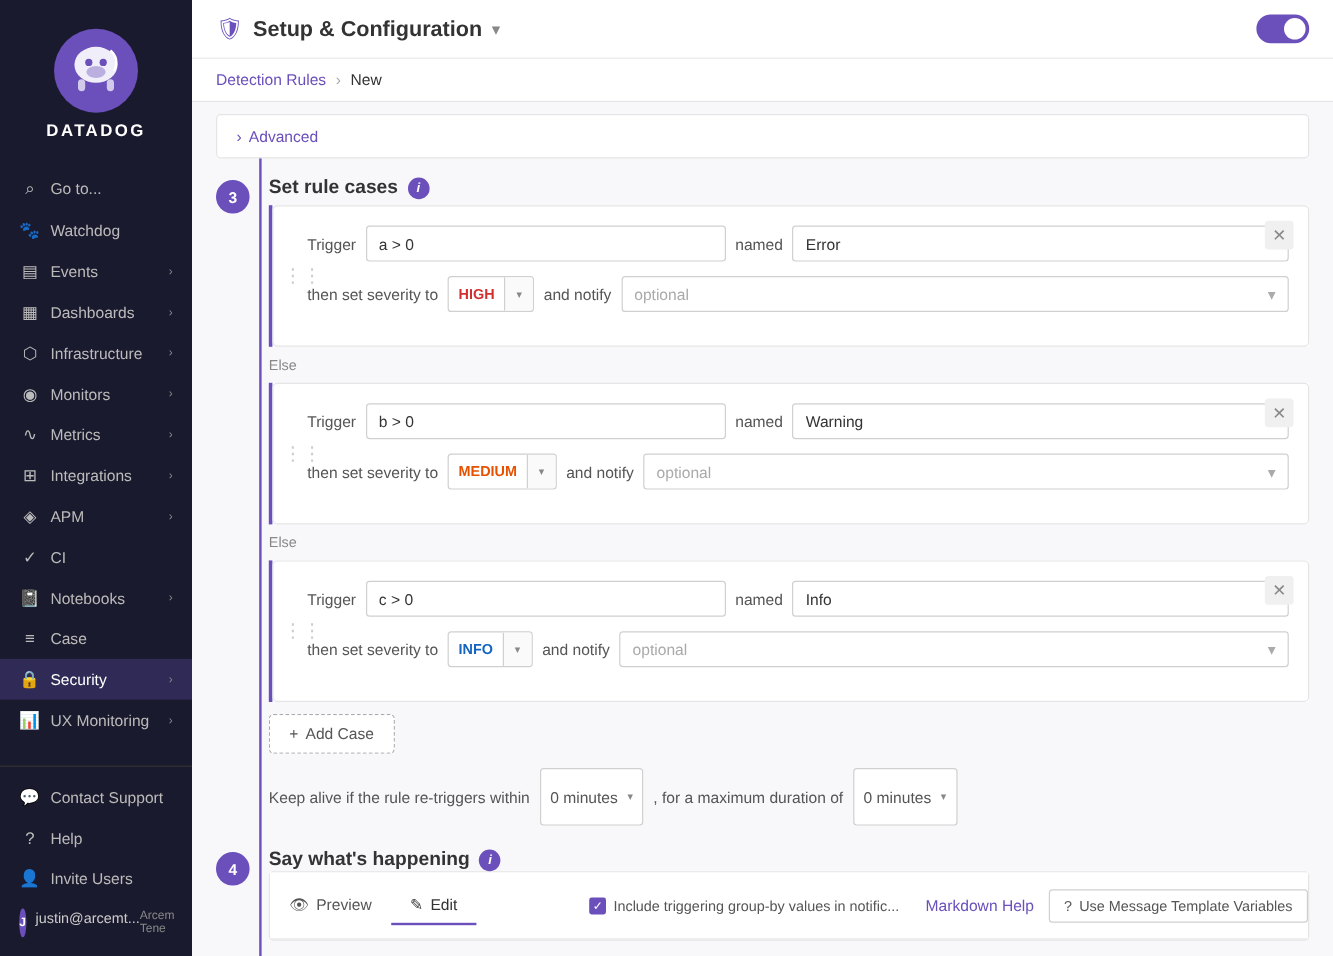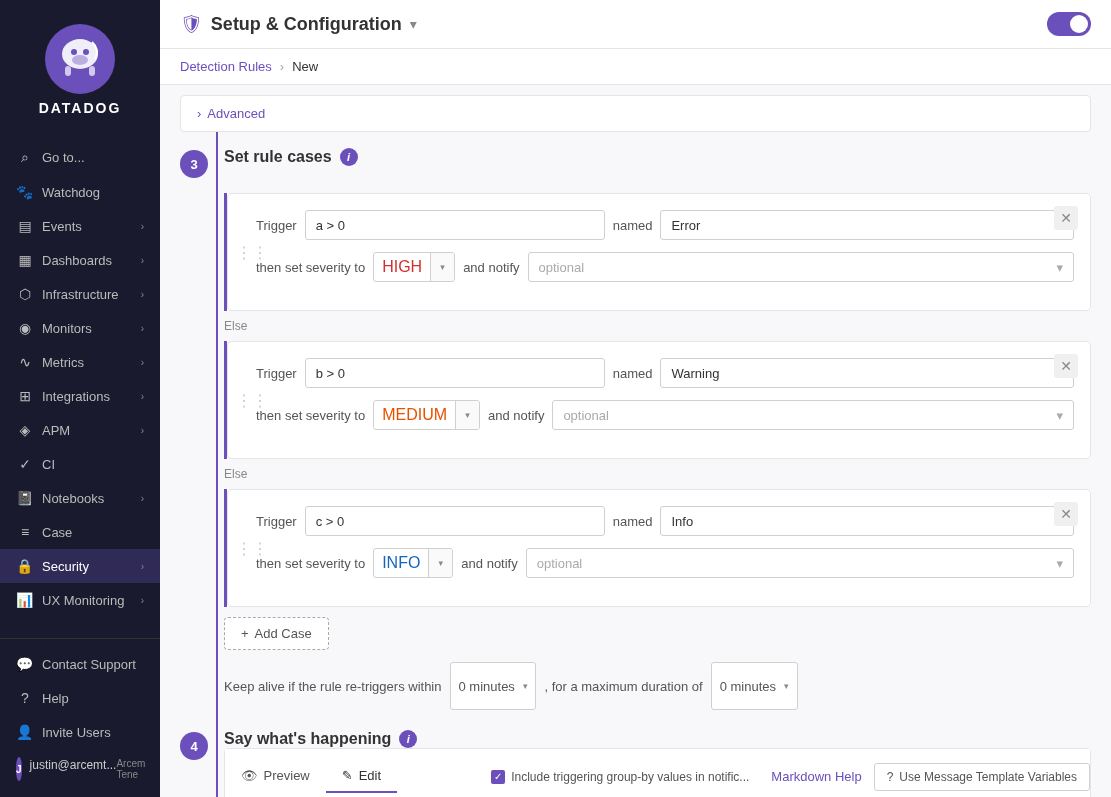--- a/index.html
+++ b/index.html
@@ -218,21 +218,21 @@
     .step-content {
       flex: 1;
     }
     .step-title {
       font-size: 16px;
       font-weight: 600;
       color: #333;
       display: flex;
       align-items: center;
       gap: 8px;
-      margin-bottom: 27px;
+      margin-bottom: 5px;
     }
     .help-icon {
       width: 18px; height: 18px;
       border-radius: 50%;
       background: #6b4fbb;
       color: #fff;
       display: flex; align-items: center; justify-content: center;
       font-size: 11px;
       font-style: italic;
       cursor: pointer;
@@ -424,22 +424,22 @@
       display: flex;
       align-items: center;
       border: 1px solid #d0d0d0;
       border-radius: 3px;
       height: 30px;
       overflow: hidden;
       cursor: pointer;
     }
     .input-group-text {
       padding: 0 8px;
-      font-size: 16px;
-      font-weight: normal;
+      font-size: 12px;
+      font-weight: bold;
     }
     .input-group-chevron {
       width: 24px;
       display: flex; align-items: center; justify-content: center;
       border-left: 1px solid #d0d0d0;
       height: 100%;
       background: #fafafa;
       font-size: 9px;
       color: #888;
     }

